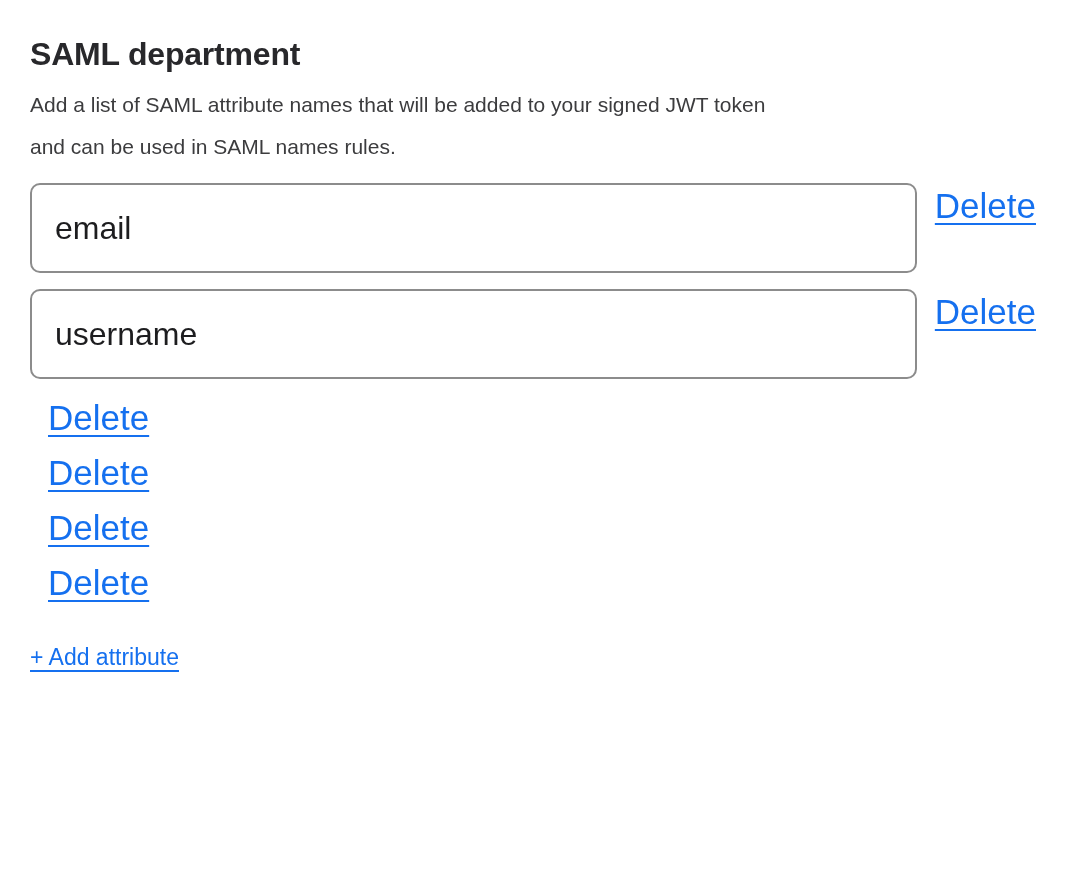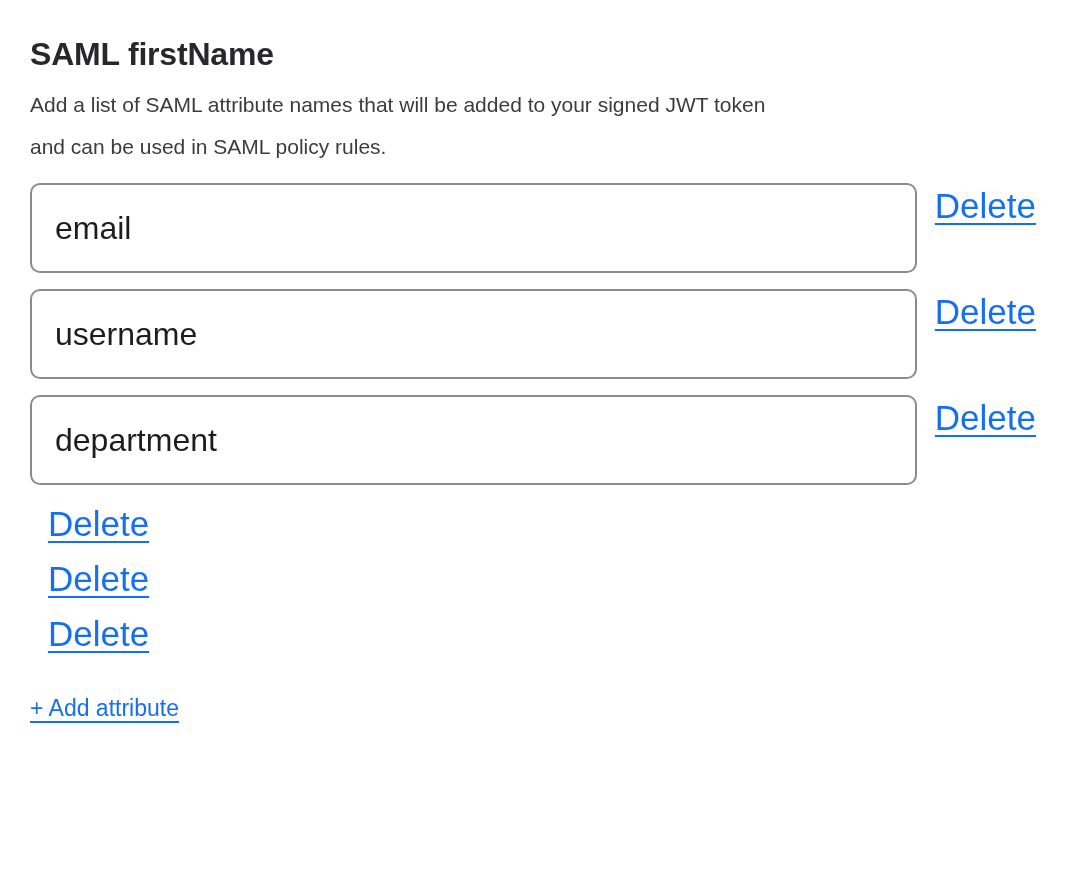--- a/index.html
+++ b/index.html
@@ -82,41 +82,40 @@
     text-underline-offset: 5px;
     text-decoration-thickness: 2px;
     cursor: pointer;
   }
 </style>
 </head>
 <body>
 
 <div class="container">
 
-  <h2 class="section-title">SAML firstName</h2>
+  <h2 class="section-title">SAML department</h2>
 
   <div class="section-description">
     <div class="desc-line">Add a list of SAML attribute names that will be added to your signed JWT token</div>
-    <div class="desc-line">and can be used in SAML policy rules.</div>
+    <div class="desc-line">and can be used in SAML names rules.</div>
   </div>
 
   <div class="attr-list">
 
     <div class="attr-row">
       <input type="text" class="attr-input" value="email" style="">
       <a class="delete-link">Delete</a>
     </div>
 
     <div class="attr-row">
       <input type="text" class="attr-input" value="username" style="">
       <a class="delete-link">Delete</a>
     </div>
 
     <div class="attr-row">
-      <input type="text" class="attr-input" value="department" style="">
       <a class="delete-link">Delete</a>
     </div>
 
     <div class="attr-row">
       <a class="delete-link">Delete</a>
     </div>
 
     <div class="attr-row">
       <a class="delete-link">Delete</a>
     </div>

